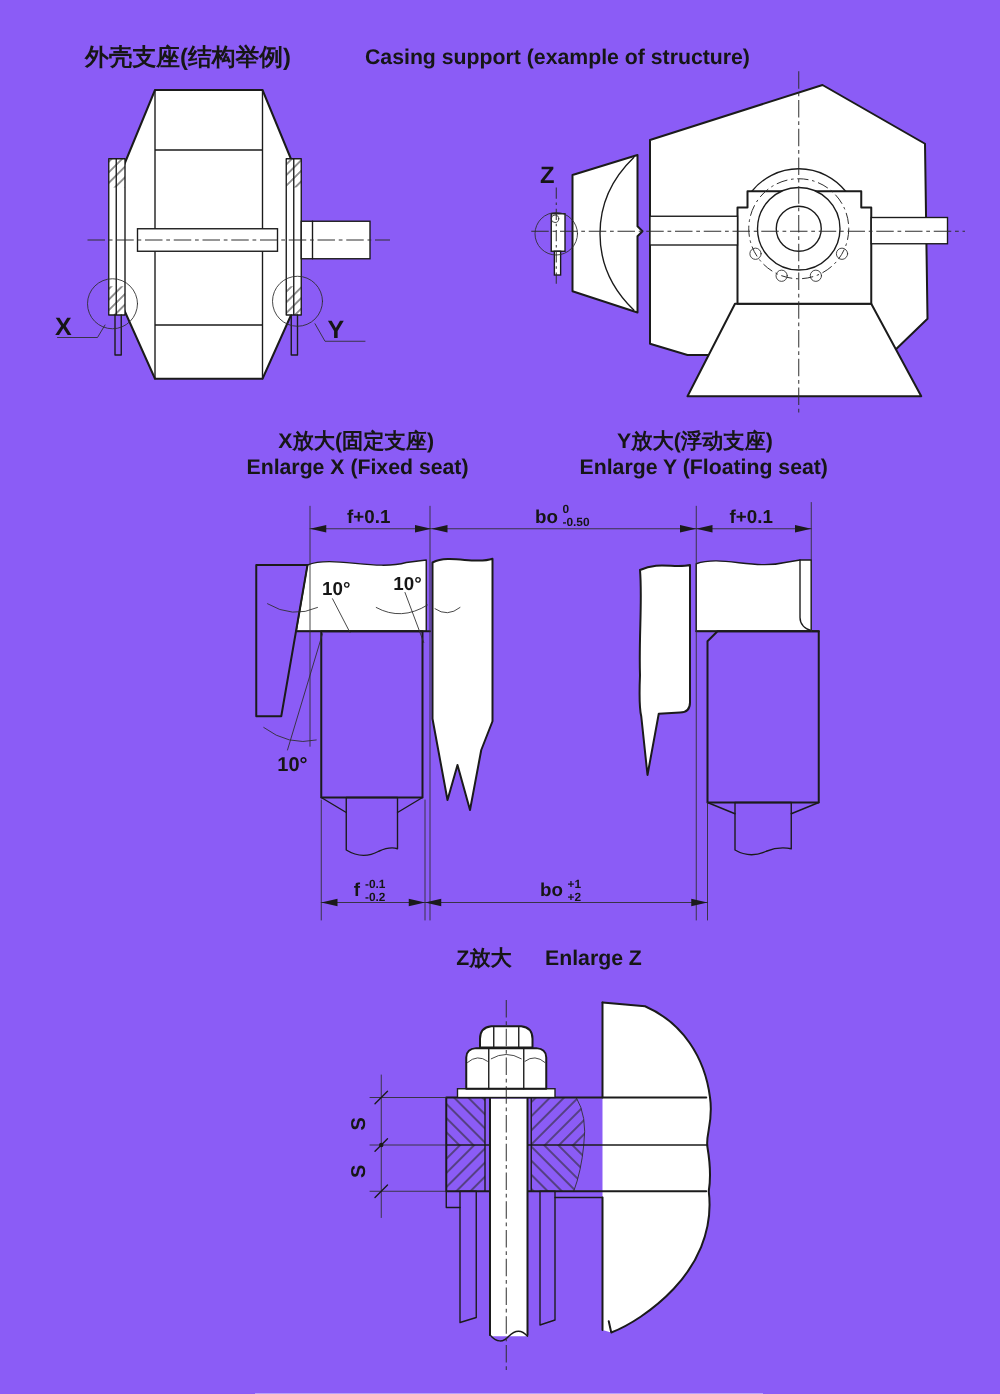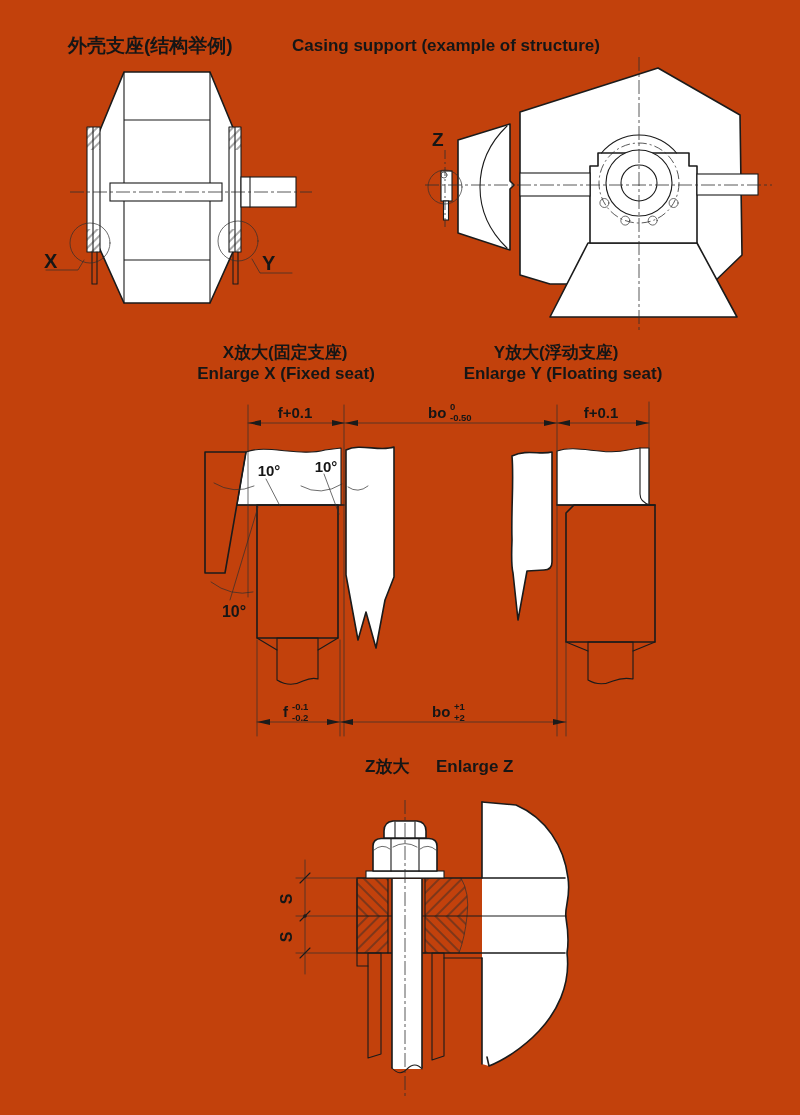--- a/index.html
+++ b/index.html
@@ -1,16 +1,16 @@
 <!DOCTYPE html>
 <html><head>
 <meta charset="utf-8">
 <style>
   html,body{margin:0;padding:0;background:#ffffff;}
-  .page{width:800px;height:1115px;background:#c2410c;position:relative;overflow:hidden;}
+  .page{width:800px;height:1115px;background:#8b5cf6;position:relative;overflow:hidden;}
   svg{display:block;}
   text{font-family:"Liberation Sans","DejaVu Sans",sans-serif;fill:#161616;font-weight:600;}
   .ol{fill:none;stroke:#1b1b1b;stroke-width:1.6;stroke-linejoin:round;stroke-linecap:round;}
   .ol2{fill:none;stroke:#1b1b1b;stroke-width:1.1;stroke-linejoin:round;stroke-linecap:round;}
   .thin{fill:none;stroke:#2e2e2e;stroke-width:0.7;stroke-linecap:round;}
   .cl{fill:none;stroke:#2e2e2e;stroke-width:0.8;stroke-dasharray:14 3 3 3;}
   .cl2{fill:none;stroke:#2e2e2e;stroke-width:0.8;stroke-dasharray:9 3 2 3;}
   .wh{fill:#ffffff;}
   .arr{fill:#1b1b1b;stroke:none;}
   .t19{font-size:19px;} .t17{font-size:17px;} .t16{font-size:16px;}

